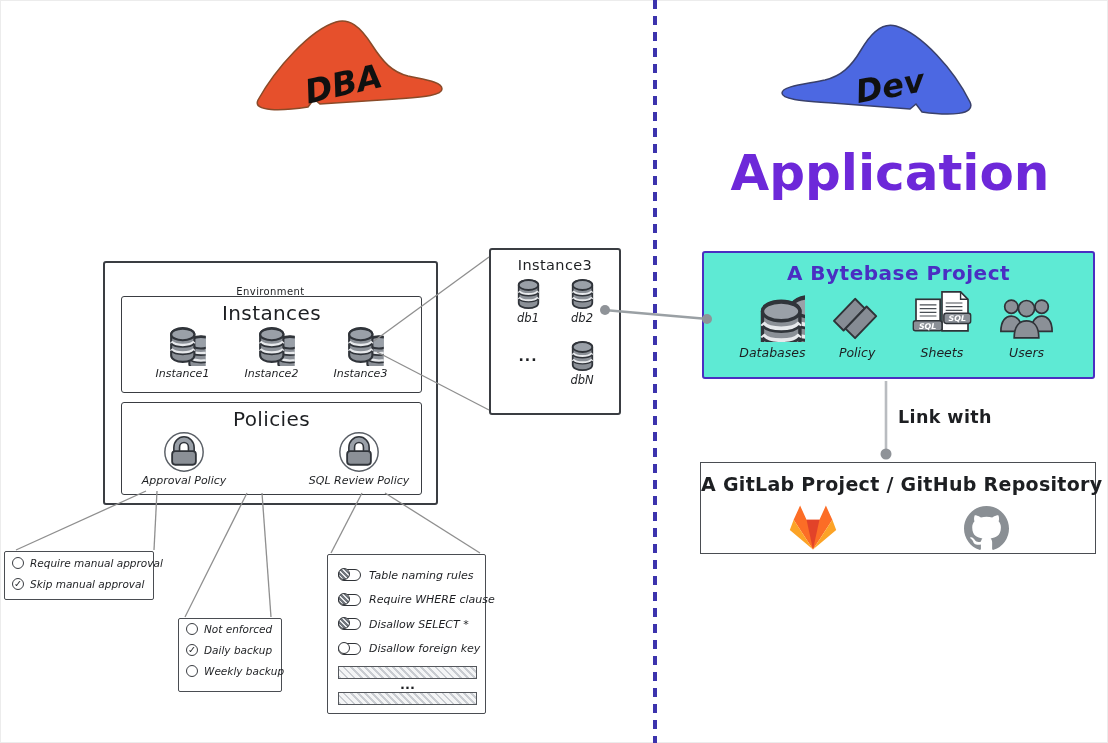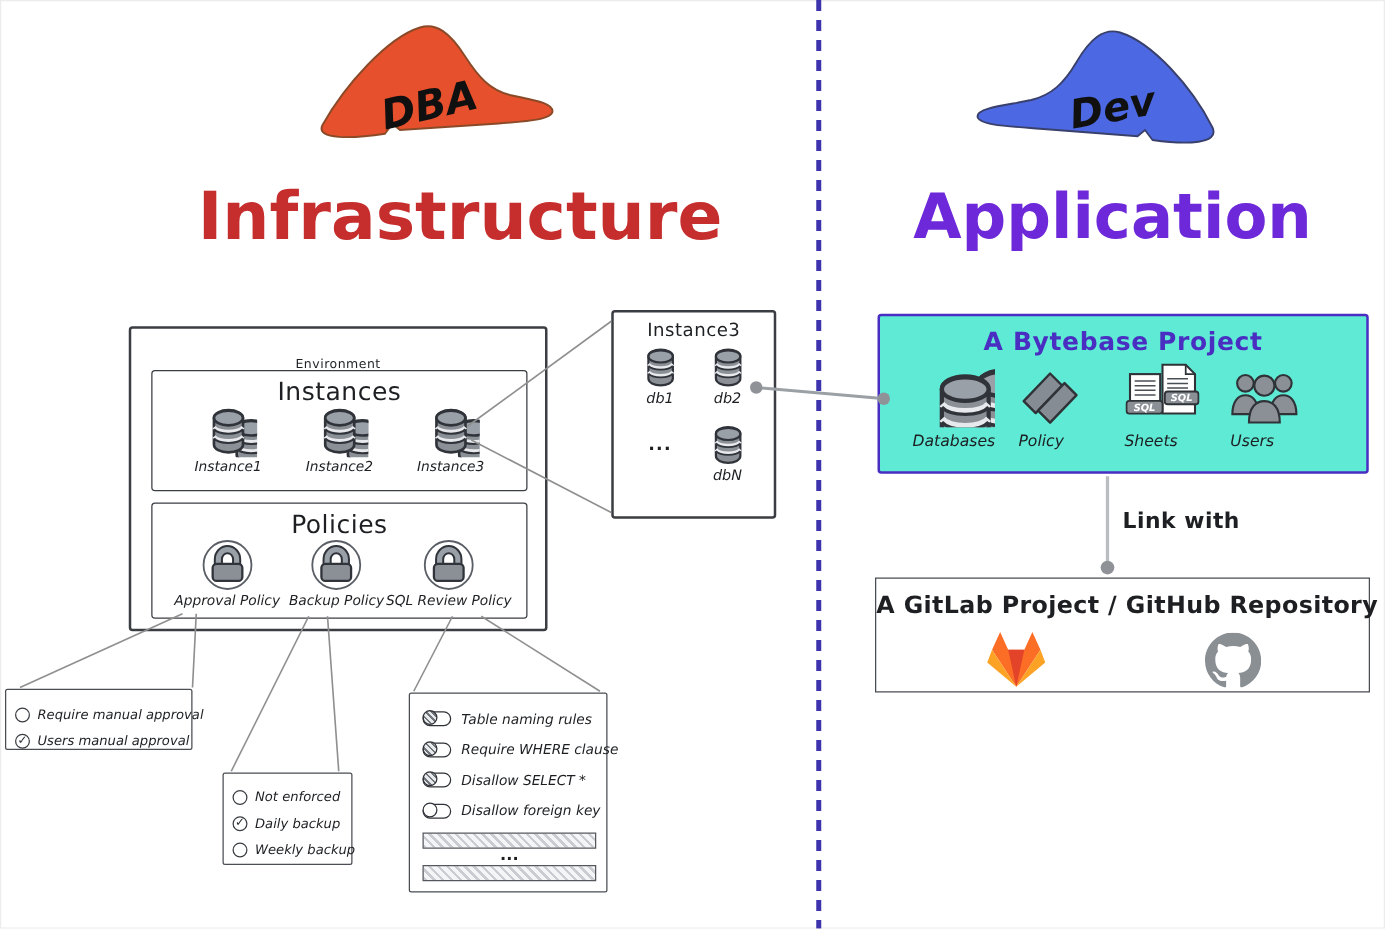--- a/index.html
+++ b/index.html
@@ -30,41 +30,41 @@
   .id-title{text-align:center;font-size:14.5px;margin-top:7px;letter-spacing:.4px;}
   .id-grid{display:grid;grid-template-columns:1fr 1fr;justify-items:center;align-items:end;
     padding:5px 10px 0 10px;row-gap:15px;}
   .id-cell{display:flex;flex-direction:column;align-items:center;}
   .id-label{font-size:11.5px;font-style:italic;margin-top:1px;}
   .id-ellipsis{font-size:14px;font-weight:700;letter-spacing:1px;align-self:center;justify-self:center;padding-bottom:16px;}
   
   .opt-box{border:1.6px solid #4a4d52;border-radius:2px;background:#fff;box-sizing:border-box;}
   .approval-box{left:4px;top:551px;width:150px;height:49px;padding:5px 0 0 7px;}
   .backup-box{left:178px;top:618px;width:104px;height:74px;padding:4px 0 0 7px;}
-  .opt-row{display:flex;align-items:flex-end;gap:6px;height:21px;}
+  .opt-row{display:flex;align-items:flex-start;gap:6px;height:21px;}
   .cb{width:12px;height:12px;border:1.4px solid #3a3d42;border-radius:50%;display:flex;
     align-items:center;justify-content:center;font-size:9.5px;line-height:1;color:#2a2d31;flex:0 0 auto;box-sizing:border-box;}
   .opt-label{font-size:10.5px;font-style:italic;white-space:nowrap;}
   
   .sql-box{left:327px;top:554px;width:159px;height:160px;padding:8px 0 0 10px;}
   .tg-row{display:flex;align-items:center;gap:8px;height:24.5px;}
   .tg{width:23px;height:12px;border:1.6px solid #2f3237;border-radius:7px;position:relative;flex:0 0 auto;box-sizing:border-box;}
   .tg .knob{position:absolute;left:-1.5px;top:-1.8px;width:12px;height:12px;border:1.6px solid #2f3237;
     border-radius:50%;background:#fff;box-sizing:border-box;}
   .tg.on .knob{background:repeating-linear-gradient(45deg,#70757c 0 1.5px,#e9eaec 1.5px 3.5px);}
   .tg-label{font-size:11px;font-style:italic;white-space:nowrap;}
   .hbar{width:139px;height:13px;border:1.2px solid #54575c;box-sizing:border-box;margin-top:5px;
     background:repeating-linear-gradient(45deg,#c9ccd1 0 2px,#f4f5f6 2px 5px);}
   .sql-dots{width:139px;text-align:center;font-size:13px;font-weight:700;height:12px;line-height:11px;}
   
   .bb-box{left:702px;top:251px;width:393px;height:128px;border:2.6px solid #4a2ec2;border-radius:3px;
     background:#5eead4;box-sizing:border-box;}
   .bb-title{text-align:center;font-size:20px;color:#4a2ec2;margin-top:8px;font-weight:600;letter-spacing:.5px;}
   .bb-row{display:flex;justify-content:space-between;align-items:flex-end;padding:5px 24px 0 26px;}
-  .bb-col{display:flex;flex-direction:column;width:86px;}
+  .bb-col{display:flex;flex-direction:column;align-items:center;width:86px;}
   .bb-label{font-size:12.5px;font-style:italic;margin-top:3px;white-space:nowrap;}
   
   .linkwith{left:898px;top:407px;font-size:17.5px;font-weight:600;letter-spacing:.4px;}
   .repo-box{left:700px;top:462px;width:396px;height:92px;border:1.7px solid #4a4d52;background:#fff;box-sizing:border-box;}
   .repo-title{text-align:center;font-size:19px;margin-top:10px;font-weight:600;letter-spacing:.3px;white-space:nowrap;}
   .lines{left:0;top:0;pointer-events:none;}
   .hat-text{font-family:"DejaVu Sans",sans-serif;font-weight:700;font-style:italic;}
 </style>
 </head>
 <body>
@@ -135,21 +135,20 @@
   <svg class="abs" style="left:248px;top:12px" width="200" height="104" viewBox="0 0 200 104">
     <path d="M10 88 C28 56 62 18 88 10 C101 6 112 14 124 33 C135 50 144 60 160 64 C178 68 194 70 194 77 C194 84 172 85 148 87 L72 92 L66 87 L60 95 C34 99 4 100 10 88 Z" fill="#e6502c" stroke="#8a4a28" stroke-width="1.5"></path>
     <text class="hat-text" x="98" y="83" font-size="33" text-anchor="middle" fill="#101010" transform="rotate(-13 98 83)">DBA</text>
   </svg>
 
   <svg class="abs" style="left:770px;top:16px" width="212" height="100" viewBox="0 0 212 100">
     <path d="M200 86 C184 54 152 18 126 10 C113 6 102 15 91 34 C81 51 71 60 55 64 C37 68 12 70 12 77 C12 84 36 85 62 87 L140 93 L146 88 L152 96 C180 100 206 99 200 86 Z" fill="#4c68e2" stroke="#39406b" stroke-width="1.5"></path>
     <text class="hat-text" x="122" y="81" font-size="32" text-anchor="middle" fill="#101010" transform="rotate(-10 122 81)">Dev</text>
   </svg>
 
-  <div class="abs big-title title-infra">Infrastructure</div>
   <div class="abs big-title title-app">Application</div>
 
   <div class="abs box env-box">
     <div class="env-title">Environment</div>
 
     <div class="abs box inst-box">
       <div class="sub-title">Instances</div>
       <div class="node-row">
         <div class="node">
           <svg width="46" height="40" viewBox="0 0 50 44">
@@ -173,26 +172,20 @@
     </div>
 
     <div class="abs box pol-box">
       <div class="sub-title">Policies</div>
       <div class="node-row" style="padding-top:0">
         <div class="node">
           <svg width="42" height="42" viewBox="0 0 46 46">
               <use href="#sym-lock"></use>
             </svg>
           <span class="node-label">Approval Policy</span>
-        </div>
-        <div class="node">
-          <svg width="42" height="42" viewBox="0 0 46 46">
-              <use href="#sym-lock"></use>
-            </svg>
-          <span class="node-label">Backup Policy</span>
         </div>
         <div class="node">
           <svg width="42" height="42" viewBox="0 0 46 46">
               <use href="#sym-lock"></use>
             </svg>
           <span class="node-label">SQL Review Policy</span>
         </div>
       </div>
     </div>
   </div>
@@ -222,21 +215,21 @@
     </div>
   </div>
 
   <div class="abs opt-box approval-box">
     <div class="opt-row">
       <span class="cb"></span>
       <span class="opt-label">Require manual approval</span>
     </div>
     <div class="opt-row">
       <span class="cb">✓</span>
-      <span class="opt-label">Users manual approval</span>
+      <span class="opt-label">Skip manual approval</span>
     </div>
   </div>
 
   <div class="abs opt-box backup-box">
     <div class="opt-row">
       <span class="cb"></span>
       <span class="opt-label">Not enforced</span>
     </div>
     <div class="opt-row">
       <span class="cb">✓</span>

